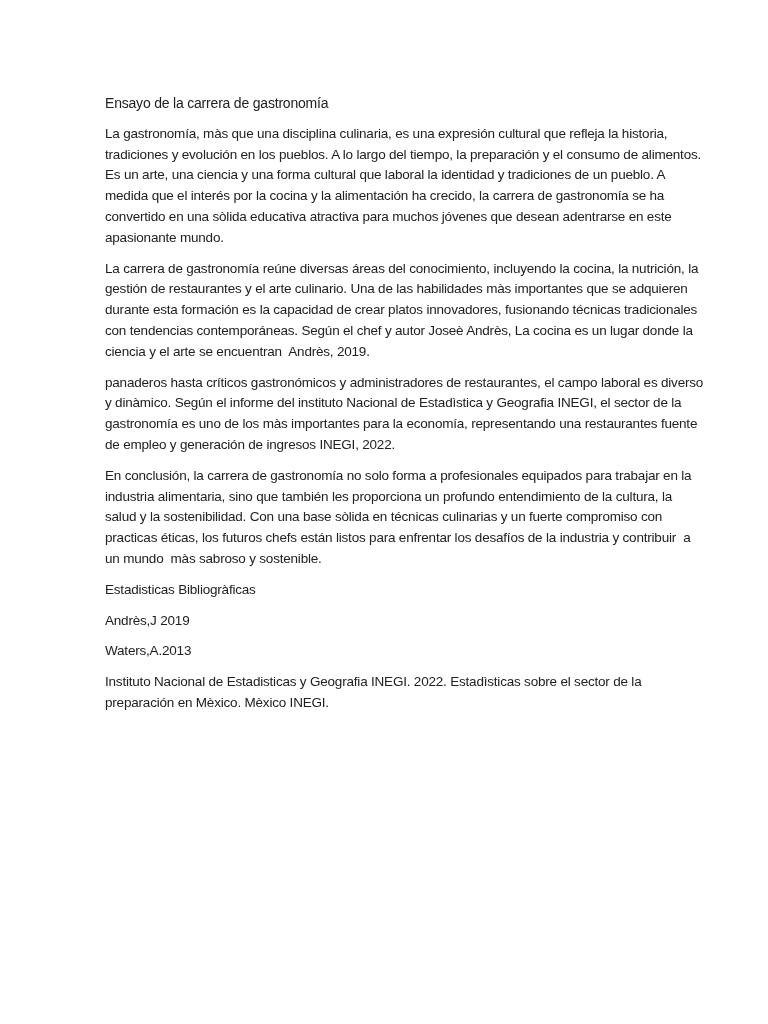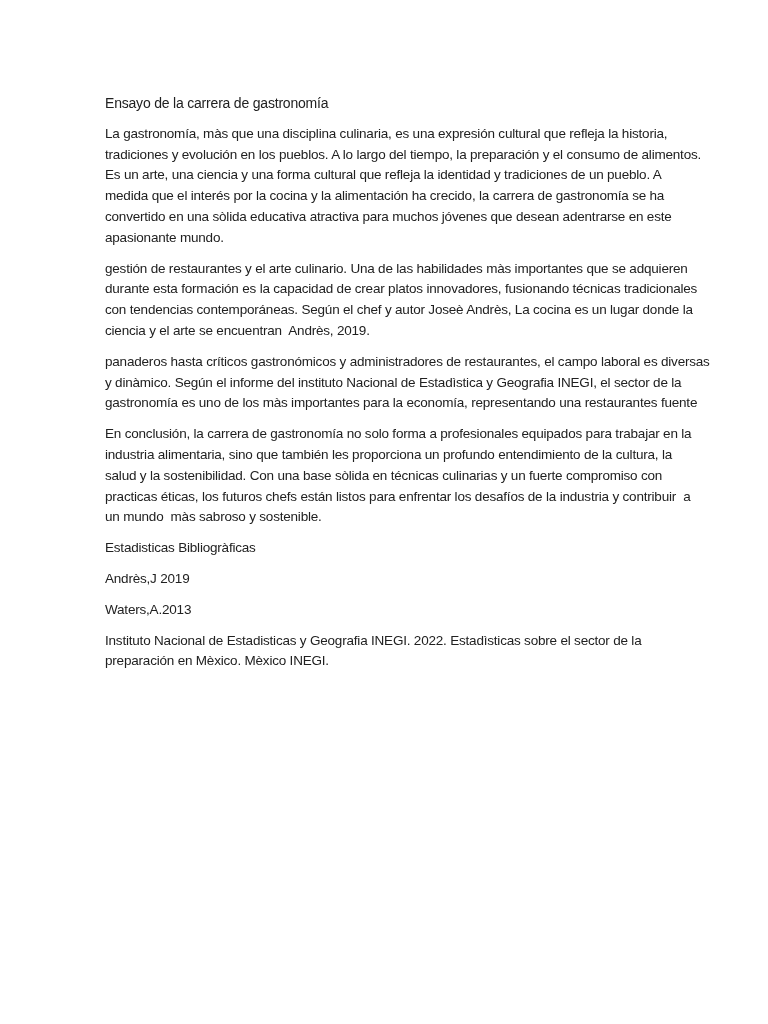--- a/index.html
+++ b/index.html
@@ -38,35 +38,37 @@
 
 <div class="page" style="background: rgb(255, 255, 255);">
   <div class="doc" style="color: rgb(33, 33, 33);">
     <div class="para title-block">
       <h1 class="line">Ensayo de la carrera de gastronomía</h1>
     </div>
     <div id="blocks">
         <div class="para">
           <div class="line">La gastronomía, màs que una disciplina culinaria, es una expresión cultural que refleja la historia,</div>
           <div class="line">tradiciones y evolución en los pueblos. A lo largo del tiempo, la preparación y el consumo de alimentos.</div>
-          <div class="line">Es un arte, una ciencia y una forma cultural que refleja la identidad y tradiciones de un pueblo. A</div>
+          <div class="line">Es un arte, una ciencia y una forma cultural que laboral la identidad y tradiciones de un pueblo. A</div>
           <div class="line">medida que el interés por la cocina y la alimentación ha crecido, la carrera de gastronomía se ha</div>
           <div class="line">convertido en una sòlida educativa atractiva para muchos jóvenes que desean adentrarse en este</div>
           <div class="line">apasionante mundo.</div>
         </div>
         <div class="para">
+          <div class="line">La carrera de gastronomía reúne diversas áreas del conocimiento, incluyendo la cocina, la nutrición, la</div>
           <div class="line">gestión de restaurantes y el arte culinario. Una de las habilidades màs importantes que se adquieren</div>
           <div class="line">durante esta formación es la capacidad de crear platos innovadores, fusionando técnicas tradicionales</div>
           <div class="line">con tendencias contemporáneas. Según el chef y autor Joseè Andrès, La cocina es un lugar donde la</div>
           <div class="line">ciencia y el arte se encuentran  Andrès, 2019.</div>
         </div>
         <div class="para">
-          <div class="line">panaderos hasta críticos gastronómicos y administradores de restaurantes, el campo laboral es diversas</div>
+          <div class="line">panaderos hasta críticos gastronómicos y administradores de restaurantes, el campo laboral es diverso</div>
           <div class="line">y dinàmico. Según el informe del instituto Nacional de Estadìstica y Geografia INEGI, el sector de la</div>
           <div class="line">gastronomía es uno de los màs importantes para la economía, representando una restaurantes fuente</div>
+          <div class="line">de empleo y generación de ingresos INEGI, 2022.</div>
         </div>
         <div class="para">
           <div class="line">En conclusión, la carrera de gastronomía no solo forma a profesionales equipados para trabajar en la</div>
           <div class="line">industria alimentaria, sino que también les proporciona un profundo entendimiento de la cultura, la</div>
           <div class="line">salud y la sostenibilidad. Con una base sòlida en técnicas culinarias y un fuerte compromiso con</div>
           <div class="line">practicas éticas, los futuros chefs están listos para enfrentar los desafíos de la industria y contribuir  a</div>
           <div class="line">un mundo  màs sabroso y sostenible.</div>
         </div>
         <div class="para">
           <div class="line">Estadisticas Bibliogràficas</div>

